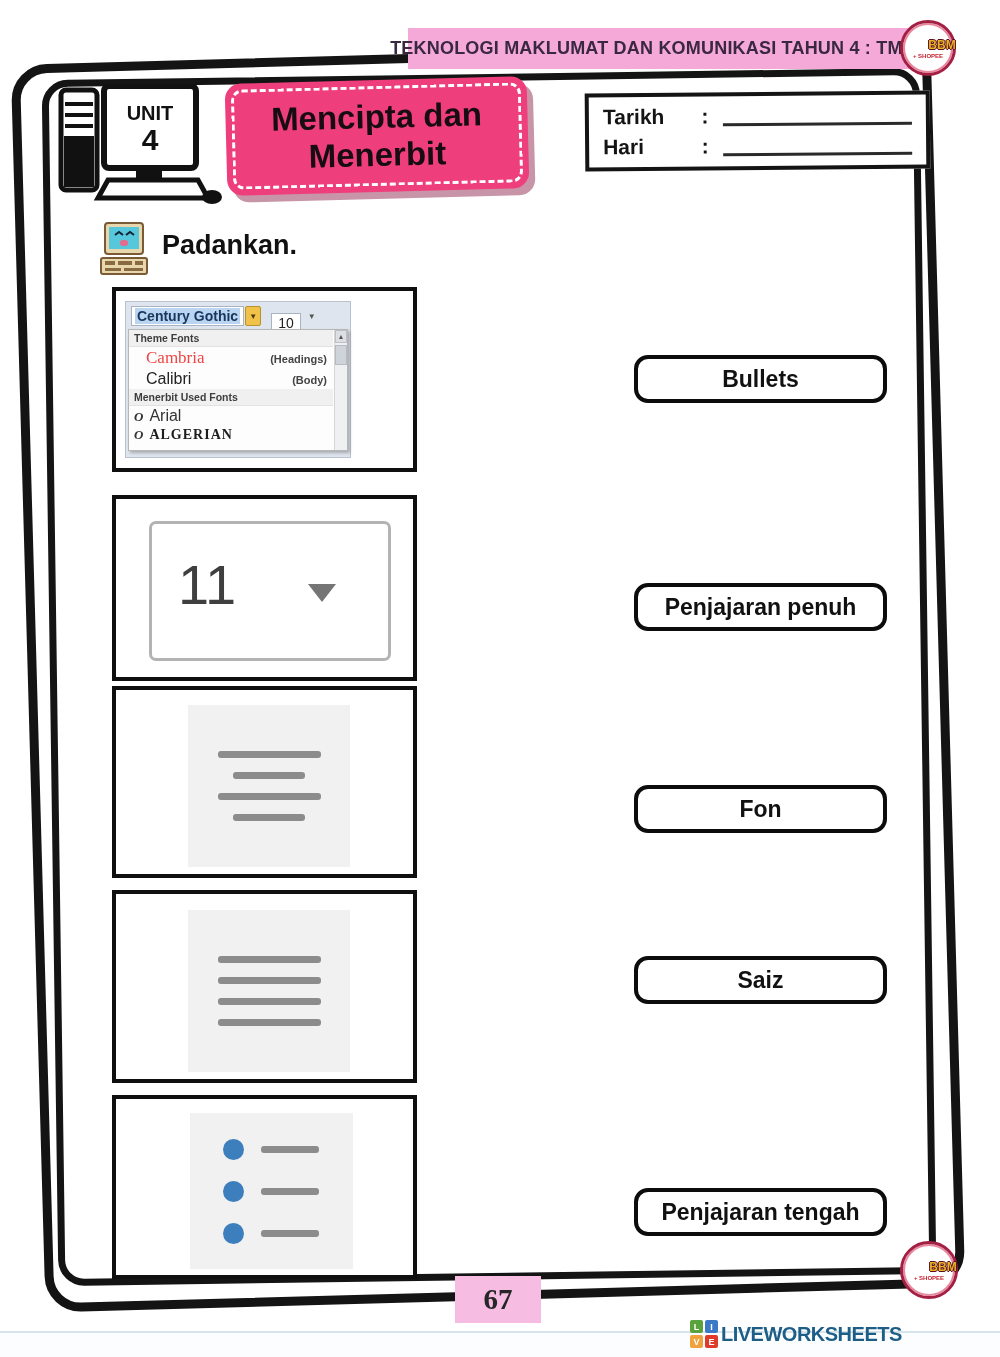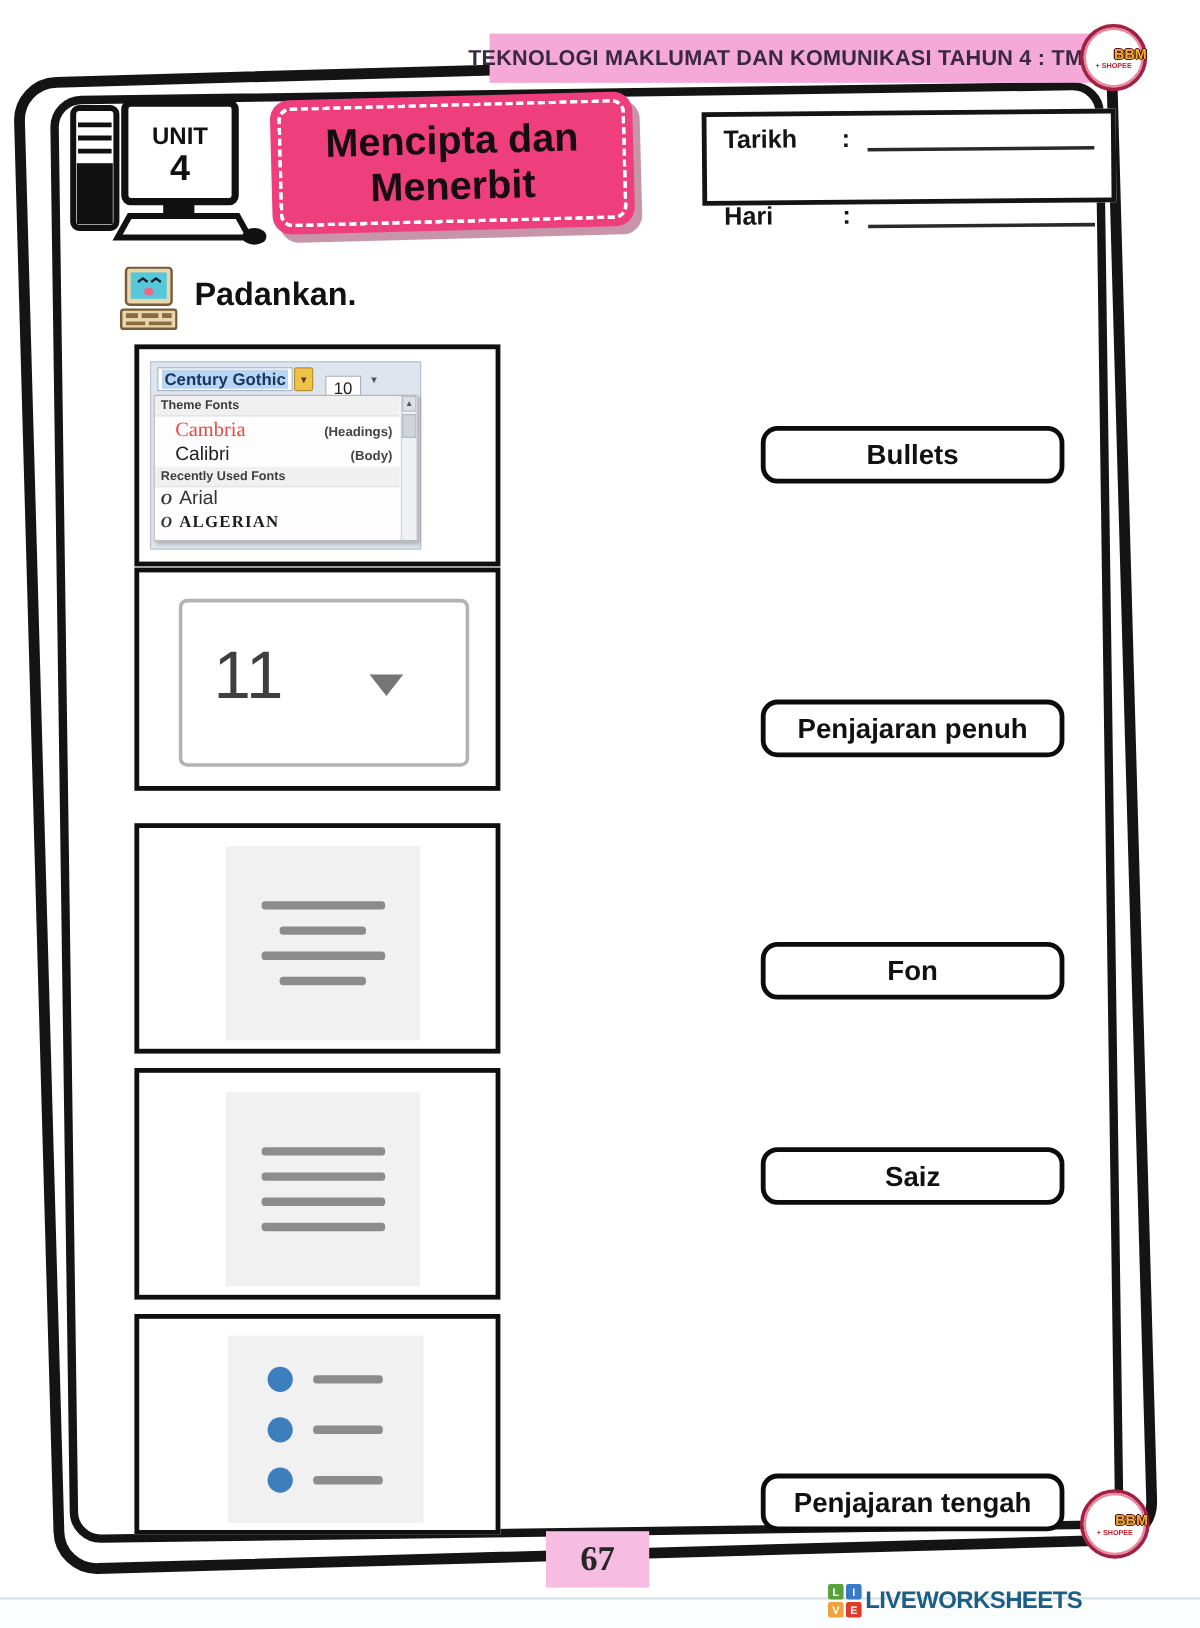--- a/index.html
+++ b/index.html
@@ -33,32 +33,32 @@
     box-shadow:6px 7px 0 rgba(130,20,60,0.45); z-index:4;
     display:flex; flex-direction:column; align-items:center; justify-content:center; }
   .title-badge .dash { position:absolute; inset:6px; border:3px dashed #ffffff; border-radius:11px; }
   .title-line { font-weight:bold; font-size:33px; color:#160c12; line-height:38px; }
 
   
   .date-box { position:absolute; left:585px; top:92px; width:345px; height:78px;
     border:4px solid #141414; background:#fff; transform:rotate(-0.5deg);
     display:flex; flex-direction:column; justify-content:center; gap:6px; padding:6px 14px; z-index:4; }
   .date-row { display:flex; align-items:flex-end; font-weight:bold; font-size:21px; color:#141414; }
-  .date-row .lbl { width:84px;margin-top:34px; }
+  .date-row .lbl { width:84px; }
   .date-row .colon { width:36px; text-align:center; }
   .date-row .fill-line { flex:1; border-bottom:3px solid #2a2a2a; height:20px; margin-bottom:2px; }
 
   
   .instr-icon { position:absolute; left:100px; top:222px; width:48px; height:54px; }
   .instr-text { position:absolute; left:162px; top:230px; font-weight:bold; font-size:27px; color:#111; }
 
   
   .item-box { position:absolute; left:112px; width:305px; border:4px solid #0f0f0f; background:#fff; }
   .box-font { top:287px; height:185px; }
-  .box-size { top:473px; height:186px; }
+  .box-size { top:495px; height:186px; }
   .box-center { top:686px; height:192px; }
   .box-justify { top:890px; height:193px; }
   .box-bullets { top:1095px; height:184px; }
 
   
   .shot { position:absolute; left:9px; top:10px; width:226px; height:157px; background:#dfe5ee; border:1px solid #b9c2ce; }
   .combo-row { display:flex; align-items:center; padding:4px 5px 3px 5px; height:27px; }
   .font-combo { background:#fff; border:1px solid #a8b4c2; height:20px; display:flex; align-items:center; padding:0 3px; }
   .font-sel { background:#b9d5f1; color:#17365d; font-weight:bold; font-size:14px; padding:0 2px; white-space:nowrap; }
   .drop-btn-y { width:16px; height:20px; background:#f1c24a; border:1px solid #b8922e; border-radius:2px;
@@ -106,21 +106,21 @@
   .bline { width:58px; height:7px; border-radius:3px; background:#8c8c8c; }
 
   
   .pill { position:absolute; left:634px; width:253px; height:48px; border:4px solid #0c0c0c; border-radius:14px;
     background:#fff; display:flex; align-items:center; justify-content:center;
     font-weight:bold; font-size:23px; color:#111; }
   .pill-bullets { top:355px; }
   .pill-justify { top:583px; }
   .pill-font { top:785px; }
   .pill-size { top:956px; }
-  .pill-center { top:1228px; }
+  .pill-center { top:1188px; }
 
   
   .page-num { position:absolute; left:455px; top:1276px; width:86px; height:47px; background:#f6bce2;
     display:flex; align-items:center; justify-content:center; z-index:7;
     font-family:"Liberation Serif", serif; font-weight:600; font-size:29px; color:#272727; }
 
   
   .bottom-strip { position:absolute; left:0; top:1331px; width:1000px; height:26px; background:#fbfdfe; border-top:2px solid #d7e4ec; }
   .lw-logo { position:absolute; left:690px; top:1320px; display:flex; align-items:center; gap:3px; z-index:8; }
   .lw-grid { display:grid; grid-template-columns:13px 13px; grid-template-rows:13px 13px; gap:2px; }
@@ -208,21 +208,21 @@
         <div class="menu-inner">
           <div class="menu-head">Theme Fonts</div>
           <div class="menu-item">
             <span class="fname-serif">Cambria</span>
             <span class="ftag">(Headings)</span>
           </div>
           <div class="menu-item">
             <span class="fname-sans">Calibri</span>
             <span class="ftag">(Body)</span>
           </div>
-          <div class="menu-head">Recently Used Fonts</div>
+          <div class="menu-head">Menerbit Used Fonts</div>
           <div class="menu-item2">
             <span class="tt-glyph">O</span>
             <span class="fname-arial">Arial</span>
           </div>
           <div class="menu-item2">
             <span class="tt-glyph">O</span>
             <span class="fname-algerian">ALGERIAN</span>
           </div>
         </div>
         <div class="scrollbar">

